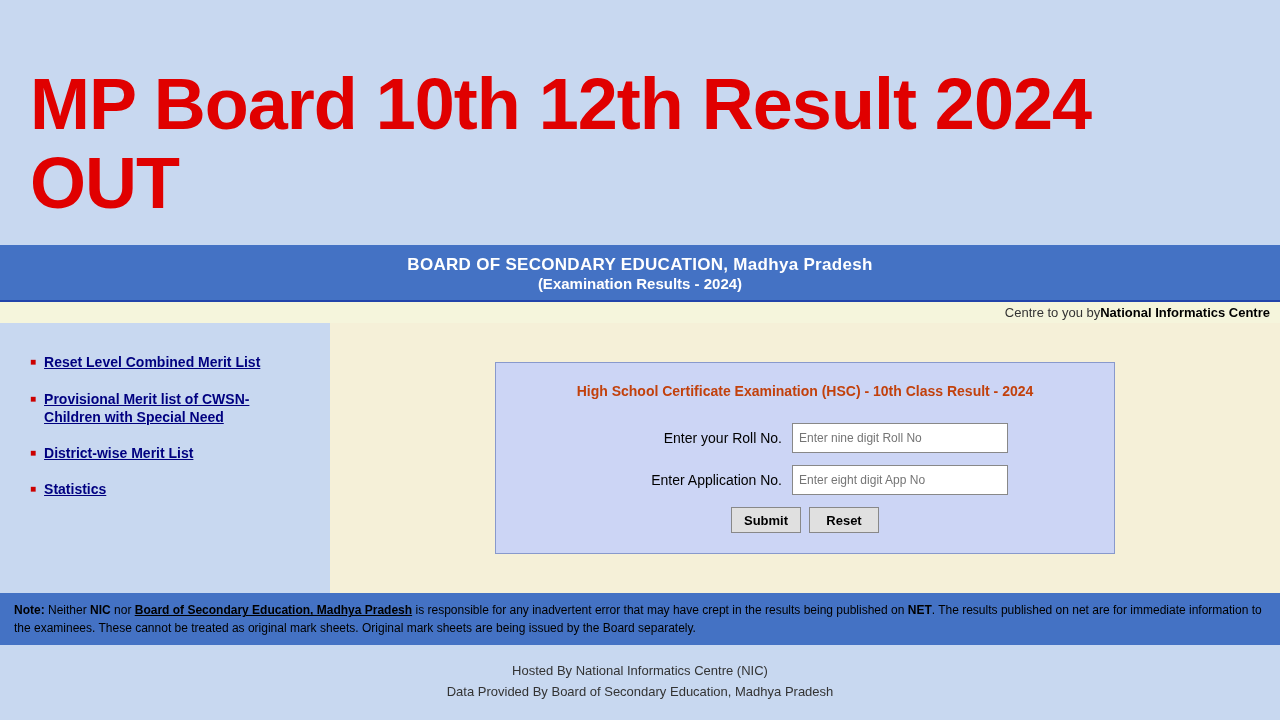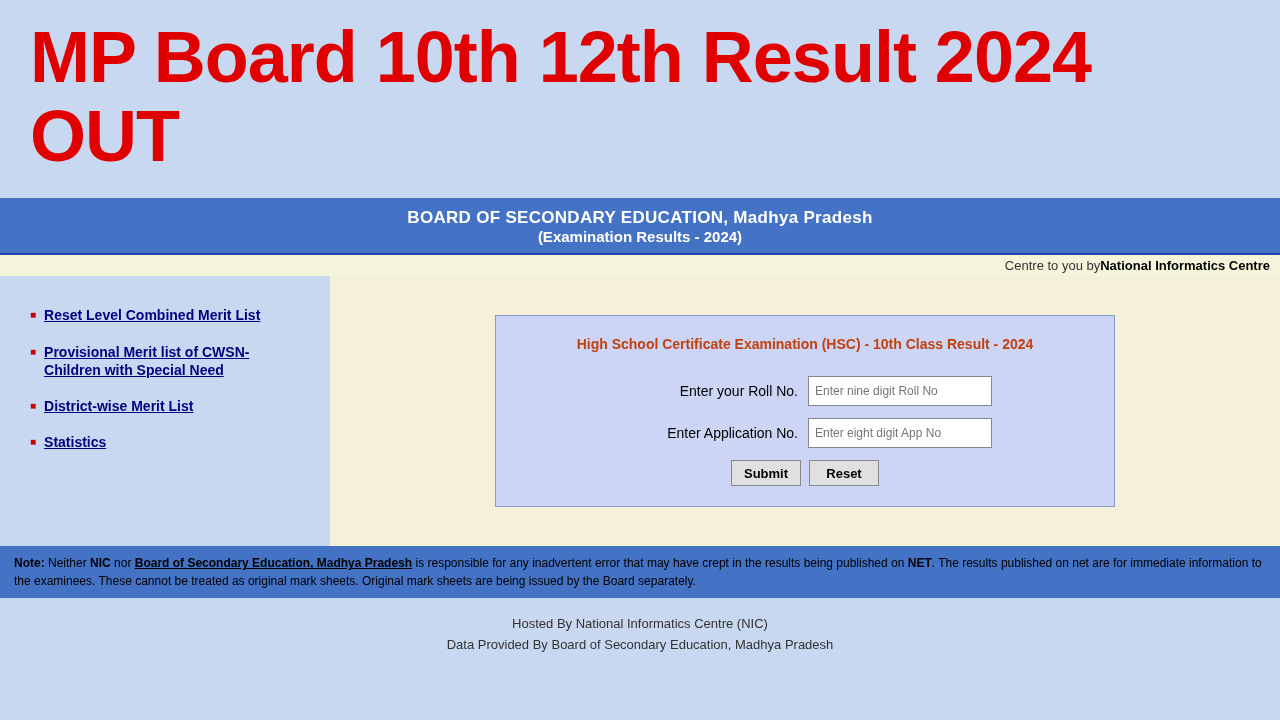--- a/index.html
+++ b/index.html
@@ -8,20 +8,21 @@
       min-height: 720px;
       font-family: Arial, sans-serif;
       background: #c8d8f0;
       overflow-x: hidden;
     }
 
     
     #banner {
       background: #c8d8f0;
       padding: 18px 30px 22px 30px;
+      margin-top: 47px;
     }
     #banner h1 {
       font-size: 72px;
       font-weight: 900;
       color: #000;
       line-height: 1.1;
       letter-spacing: -1px;
     }
     #banner h1 span {
       color: #e00000;
@@ -131,21 +132,21 @@
     }
     .form-row label {
       font-size: 14px;
       color: #000;
       font-weight: normal;
       width: 180px;
       text-align: right;
       margin-right: 10px;
     }
     .form-row input[type="text"] {
-      width: 184px;
+      width: 216px;
       height: 26px;
       font-size: 12px;
       padding: 14px 6px;
       border: 1px solid #888;
       background: #fff;
       color: #999;
     }
     .form-buttons {
       display: flex;
       justify-content: center;

